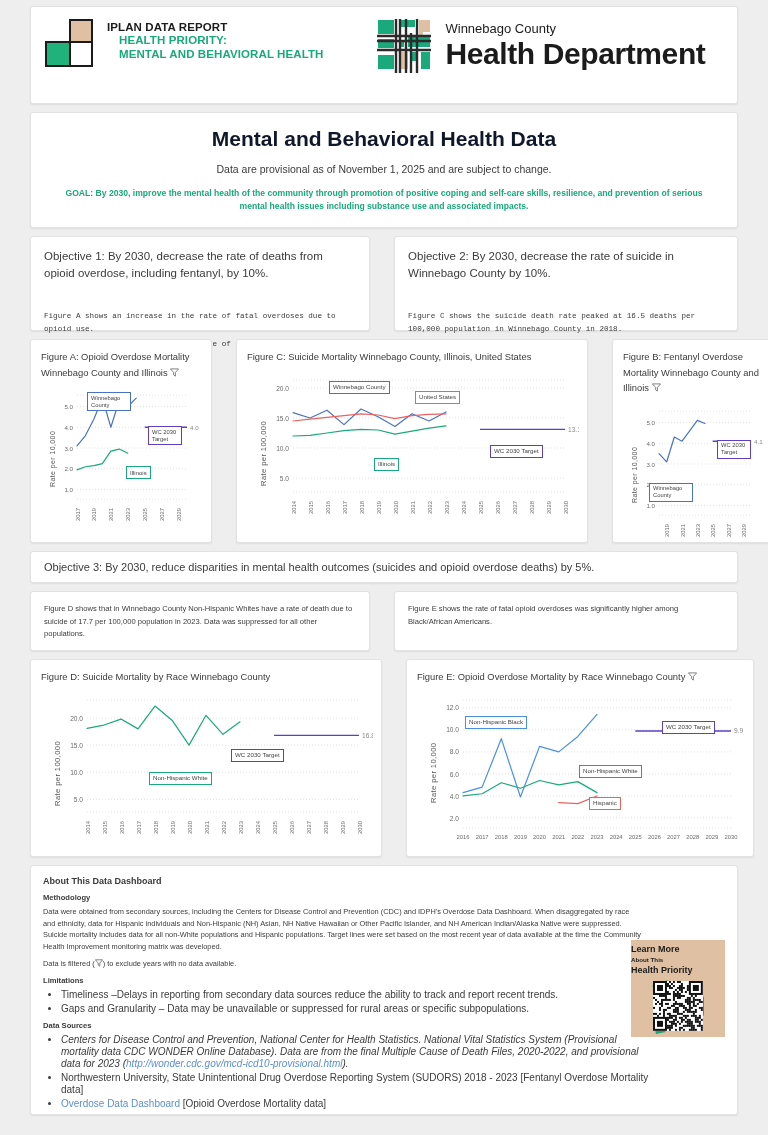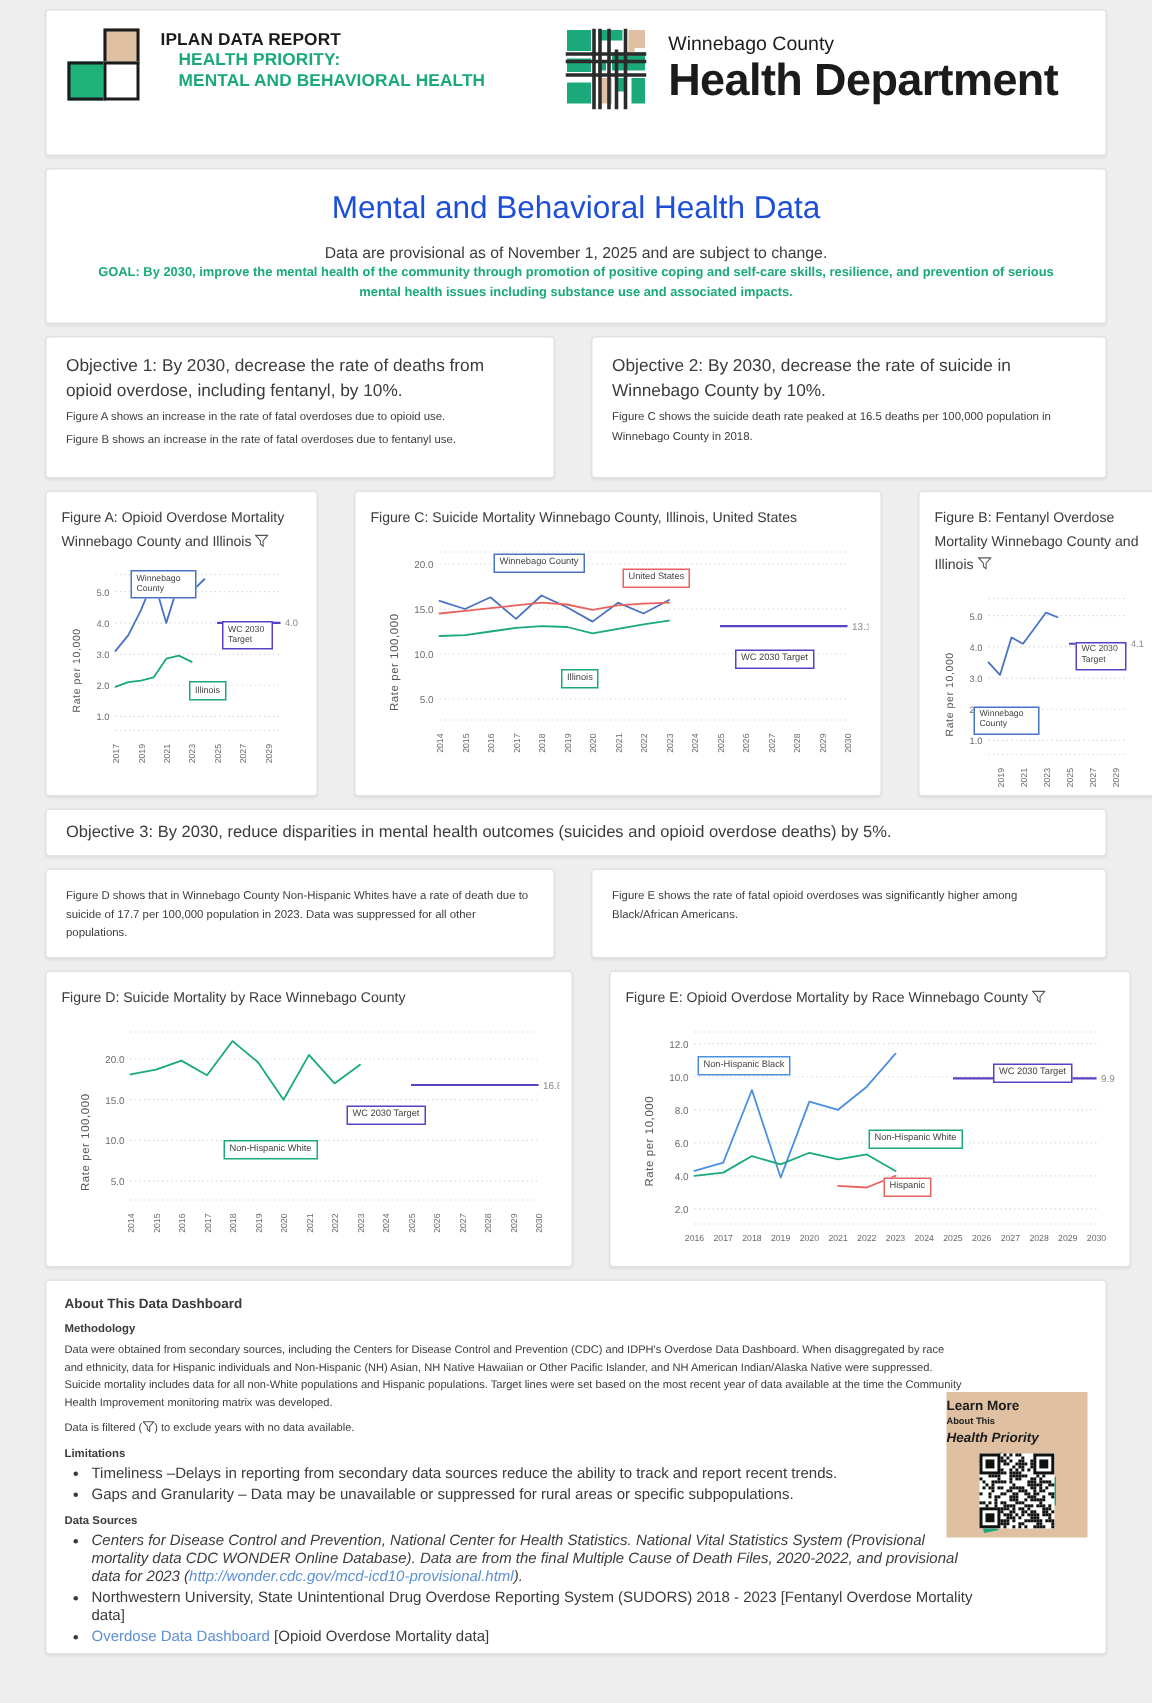--- a/index.html
+++ b/index.html
@@ -30,28 +30,28 @@
   .brandtext { padding-top:2px; }
   .brand-l1 { font-size:11.5px; font-weight:bold; letter-spacing:.1px; color:#1b1b1b; line-height:13px; }
   .brand-l2, .brand-l3 { font-size:11.5px; font-weight:bold; color:#1aa97a; line-height:13.5px; letter-spacing:.1px;padding-left:12px; }
   .hd-right { display:flex; align-items:flex-start; gap:14px; margin-left:54px; }
   .hd-mark { width:54px; height:54px; flex:0 0 54px; position:relative; background:#ffffff; }
   .hd-dept-wrap { padding-top:2px; }
   .hd-county { font-size:13px; color:#1b1b1b; line-height:16px; }
   .hd-dept { font-size:30px; font-weight:bold; color:#1b1b1b; line-height:34px; letter-spacing:-.4px; }
   
   .titlecard { padding:14px 20px 14px 20px; text-align:center; }
-  .maintitle { font-size:21px; font-weight:normal; color:#1d4ed8; margin-bottom:12px; }
-  .subtitle { font-size:10.5px; color:#3b3b3b; margin-bottom:0; }
+  .maintitle { font-size:21px; font-weight:bold; color:#0f172a; margin-bottom:12px; }
+  .subtitle { font-size:10.5px; color:#3b3b3b; margin-bottom:12px; }
   .goal { font-size:8.6px; font-weight:bold; color:#1aa97a; line-height:13px; padding:0 14px; }
   
   .row { display:flex; gap:24px; }
   .obj-card { padding:11px 13px; }
   .obj-title { font-size:11.5px; line-height:17px; color:#3b3b3b; }
-  .obj-body { font-size:7.6px; line-height:13px; color:#3b3b3b; margin-top:1px; }
+  .obj-body { font-size:7.6px; line-height:13px; color:#3b3b3b; margin-top:28px;font-family:Liberation Mono, monospace; }
   .obj-body p { margin:0 0 2px 0; }
   
   .fig-card { padding:9px 10px 6px 10px; }
   .fig-title { font-size:9.4px; color:#3b3b3b; line-height:15.5px; margin-bottom:4px; }
   .filter-ico { display:inline-block; vertical-align:-1px; }
   .chart-holder { position:relative; }
   .ylabel {
     position:absolute; left:0; top:0; height:100%;
     display:flex; align-items:center; justify-content:center;
     font-size:8px; color:#555; writing-mode:vertical-rl; transform:rotate(180deg);
@@ -73,21 +73,21 @@
   .ital { font-style:italic; }
   .lnk { color:#5b8fd4; text-decoration:none; }
   .lnk-u { color:#5b8fd4; }
   
   .qr-panel {
     position:absolute; right:12px; top:74px; width:94px; height:97px;
     background:#dfc0a2; text-align:left; padding-top:4px;
   }
   .qr-l1 { font-size:9px; font-weight:bold; color:#1b1b1b; line-height:11px; }
   .qr-l2 { font-size:6.2px; font-weight:bold; color:#1b1b1b; line-height:9px; }
-  .qr-l3 { font-size:9px; font-weight:bold; color:#1b1b1b; line-height:12px; margin-bottom:2px;font-style:italic; }
+  .qr-l3 { font-size:9px; font-weight:bold; color:#1b1b1b; line-height:12px; margin-bottom:2px; }
   .qr-img { width:56px; height:56px; margin:0 auto; position:relative; }
 </style>
 </head>
 <body>
 
 <div class="page">
 
   <div class="card header">
     <div class="brandblock">
       <div class="logo-squares">

